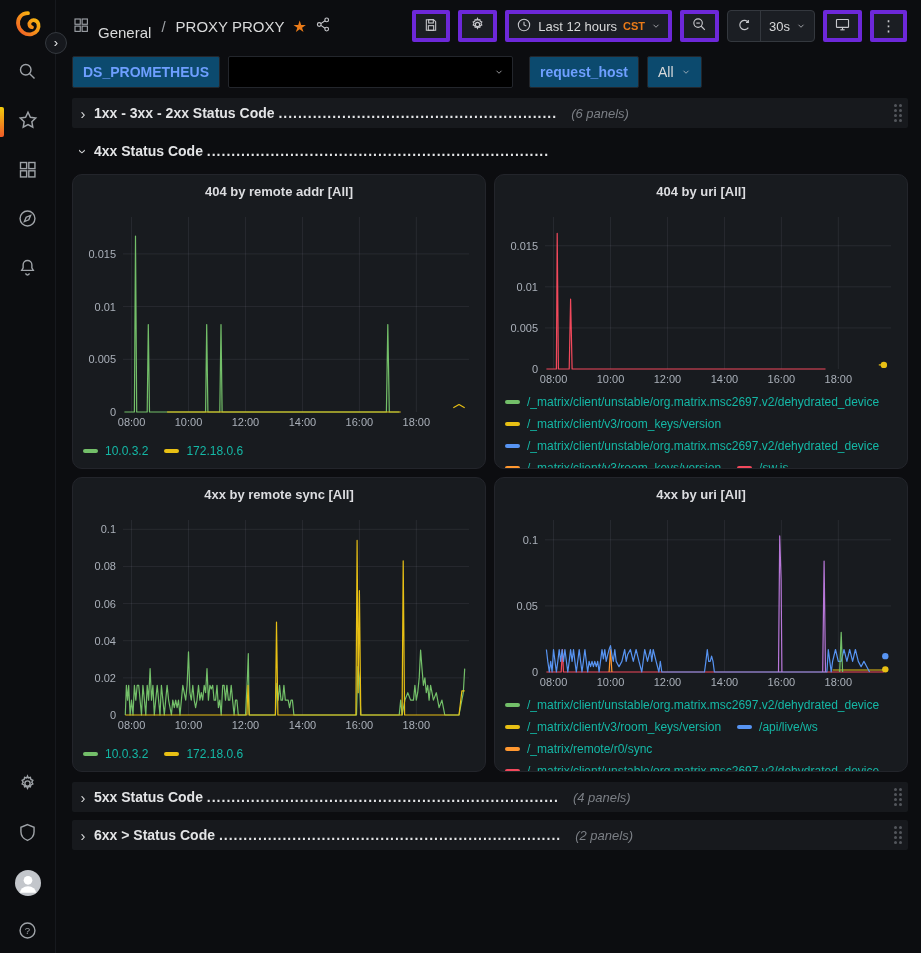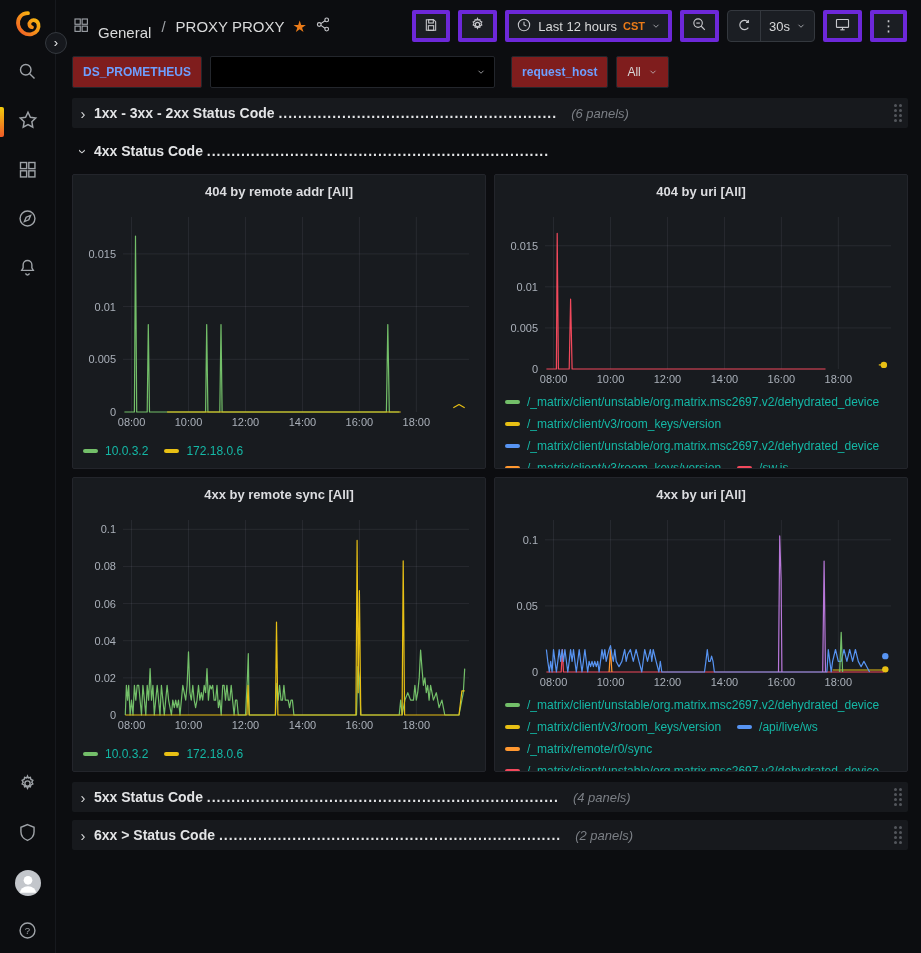--- a/index.html
+++ b/index.html
@@ -32,39 +32,39 @@
   .tz { color:#eb7b18; font-size:11px; font-weight:bold; }
   .chev { width:10px; height:10px; }
   .chev polyline { stroke:#c7c8cc; fill:none; stroke-width:1.8; }
   .refresh-group { display:flex; align-items:stretch; height:32px; border:1px solid #34383e; border-radius:4px; background:#1b1e23; }
   .refresh-group .seg { display:flex; align-items:center; padding:0 8px; gap:6px; font-size:13px; cursor:pointer; }
   .refresh-group .seg + .seg { border-left:1px solid #34383e; }
   .kebab { color:#c7c8cc; font-size:15px; letter-spacing:0; }
 
   
   .subnav { height:40px; flex:0 0 40px; display:flex; align-items:center; gap:8px; padding:0 16px; }
-  .chip { height:32px; display:flex; align-items:center; padding:0 10px; background:#7f1d1d; border:1px solid #23262c; border-radius:2px; font-size:12px; }
+  .chip { height:32px; display:flex; align-items:center; padding:0 10px; background:#0c4a6e; border:1px solid #23262c; border-radius:2px; font-size:14px; }
   .chip.label { color:#6e9fff; font-weight:bold; }
   .var-select { width:285px; height:32px; background:#000; border:1px solid #23262c; border-radius:2px; display:flex; align-items:center; justify-content:flex-end; padding:0 8px; cursor:pointer; }
   .chip.value { color:#d8d9da; gap:7px; cursor:pointer; }
 
   
   .dash { flex:1; padding:6px 13px 0 16px; overflow:hidden; }
   .rowhdr { height:30px; display:flex; align-items:center; font-size:14px; font-weight:bold; color:#e3e4e6; margin-bottom:8px; border-radius:2px; cursor:pointer; position:relative; }
   .rowhdr.boxed { background:#17191d; }
   .rowhdr .rchev { width:22px; text-align:center; color:#d8d9da; font-weight:normal; font-size:15px; }
   .rchev.closed { display:inline-block; }
   .rchev.open { display:inline-block; transform:rotate(90deg); }
   .rowhdr .dots { font-weight:bold; letter-spacing:1px; overflow:hidden; white-space:nowrap; }
   .rowhdr .count { font-size:13px; font-style:italic; color:#7b7f85; font-weight:normal; margin-left:14px; white-space:nowrap; }
   .drag-dots { margin-left:auto; margin-right:6px; display:grid; grid-template-columns:3px 3px; grid-auto-rows:3px; gap:2px; cursor:grab; }
   .drag-dots i { width:3px; height:3px; border-radius:50%; background:#53565c; }
 
   .panel-grid { display:grid; grid-template-columns:414px 414px; gap:8px; margin:2px 0 10px 0; }
-  .panel { width:414px; height:295px; background:#181b1f; border:1px solid #23252b; border-radius:2px; display:flex; flex-direction:column; overflow:hidden; padding:0 8px 6px 8px; }
+  .panel { width:414px; height:295px; background:#181b1f; border:1px solid #23252b; border-radius:10px; display:flex; flex-direction:column; overflow:hidden; padding:0 8px 6px 8px; }
   .panel-title { height:32px; flex:0 0 32px; display:flex; align-items:center; justify-content:center; font-size:13px; font-weight:bold; color:#dcdde0; cursor:pointer; }
   .chart { width:100%; cursor:crosshair; }
   .chart.tall { height:225px; flex:0 0 225px; }
   .chart.short { height:182px; flex:0 0 182px; }
   .legend { margin-top:auto; padding:2px 2px 0 2px; }
   .legend-row { display:flex; align-items:center; gap:16px; height:22px; white-space:nowrap; overflow:hidden; }
   .legend-item { display:flex; align-items:center; gap:7px; cursor:pointer; }
   .lg-swatch { width:15px; height:4px; border-radius:2px; flex:0 0 15px; }
   .lg-label { font-size:12px; color:#14b8a6; }
 </style>

